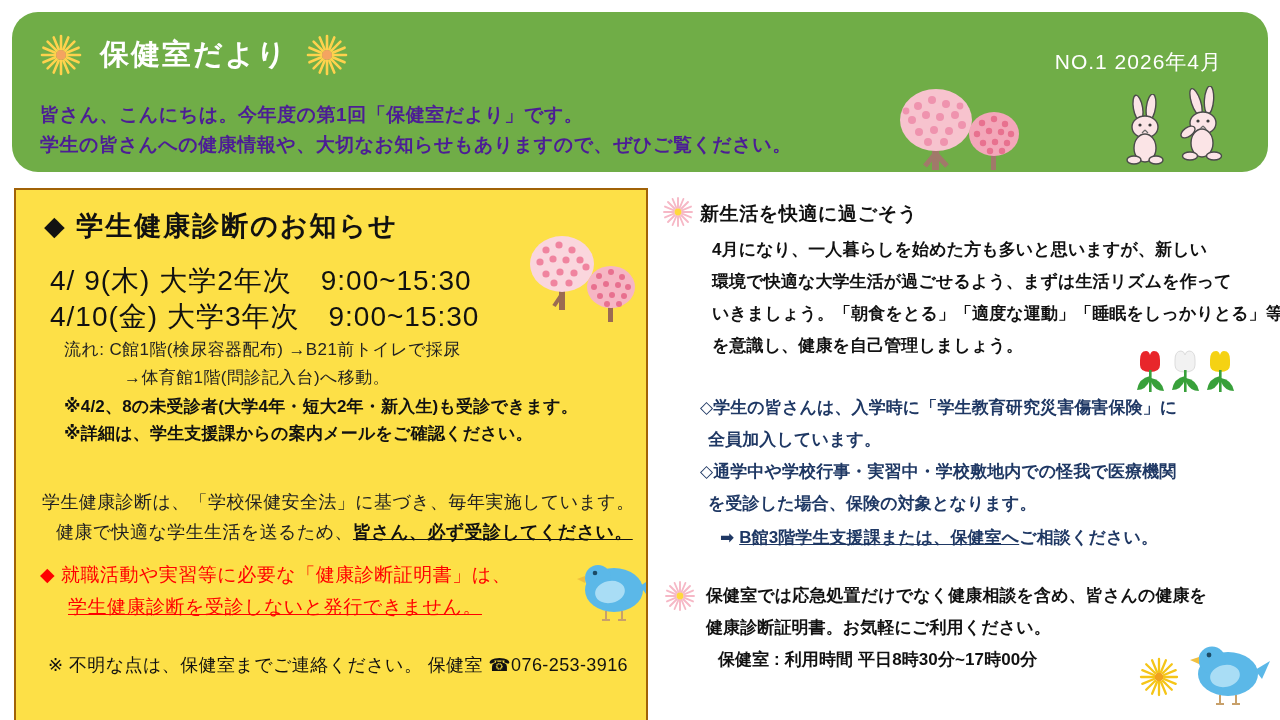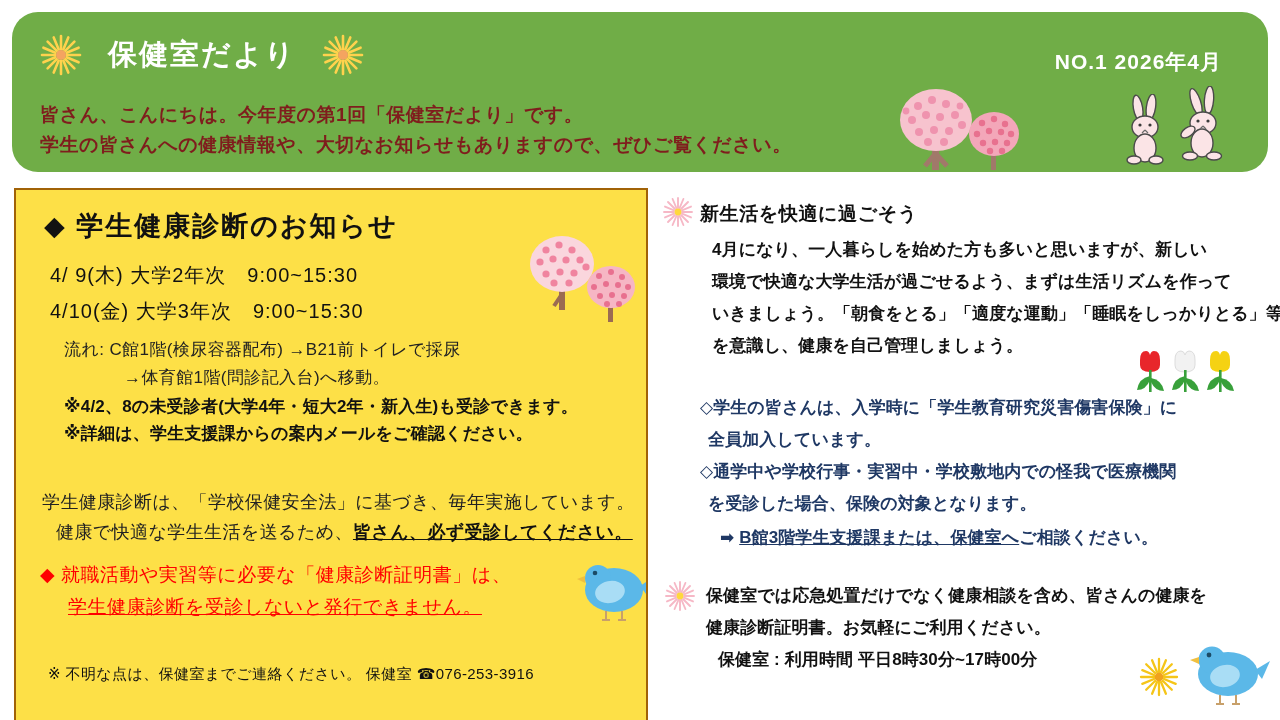--- a/index.html
+++ b/index.html
@@ -15,56 +15,56 @@
   
   .banner{
     position:absolute;left:12px;top:12px;
     width:1256px;height:160px;
     background:#70ad47;
     border-radius:26px;
     overflow:hidden;
   }
   .banner-title-row{
     position:absolute;left:28px;top:22px;
-    display:flex;align-items:center;gap:26px;justify-content:flex-end;
+    display:flex;align-items:center;gap:18px;justify-content:flex-end;
   }
   .banner-title{
     color:#ffffff;font-size:29px;font-weight:bold;
     letter-spacing:2px;
     white-space:nowrap;
   }
   .banner-issue{
     position:absolute;right:46px;top:36px;
-    color:#ffffff;font-size:21px;font-weight:bold;
+    color:#ffffff;font-size:21px;font-weight:normal;
     letter-spacing:1px;white-space:nowrap;
   }
   .banner-lead{
     position:absolute;left:28px;top:88px;
-    color:#7f1d1d;font-size:19px;font-weight:bold;
+    color:#4c1d95;font-size:19px;font-weight:bold;
     line-height:30px;letter-spacing:0.5px;
     white-space:nowrap;
   }
 
   
   .left-card{
     position:absolute;left:14px;top:188px;
     width:634px;height:670px;
     background:#fde047;
     border:2px solid #a16207;
     box-sizing:border-box;
     overflow:hidden;
   }
   .lc-title{
     position:absolute;left:28px;top:18px;
     font-size:27px;font-weight:bold;color:#111;
     letter-spacing:2px;white-space:nowrap;
   }
   .lc-date{
     position:absolute;left:34px;
-    font-size:20px;color:#111;letter-spacing:1px;
+    font-size:28px;color:#111;letter-spacing:1px;
     white-space:nowrap;
   }
   .lc-date.d1{top:72px;}
   .lc-date.d2{top:108px;}
   .lc-flow{
     position:absolute;left:48px;
     font-size:17px;color:#222;letter-spacing:0.4px;
     white-space:nowrap;
   }
   .lc-flow.f1{top:148px;}
@@ -87,23 +87,22 @@
   .lc-para .u{font-weight:bold;text-decoration:underline;color:#111;}
   .lc-red{
     position:absolute;left:24px;
     font-size:19px;color:#ff0000;letter-spacing:0.5px;
     white-space:nowrap;
   }
   .lc-red.r1{top:372px;}
   .lc-red.r2{top:404px;left:52px;text-decoration:underline;}
   .lc-contact{
     position:absolute;left:32px;top:463px;
-    font-size:15px;color:#111;letter-spacing:0.4px;
-    white-space:nowrap;
-    margin-top:12px;
+    font-size:18px;color:#111;letter-spacing:0.4px;
+    white-space:nowrap;
   }
 
   
   .right-col{
     position:absolute;left:660px;top:188px;
     width:612px;height:518px;
   }
   .sec-head{
     position:absolute;
     font-size:19px;font-weight:bold;color:#111;

